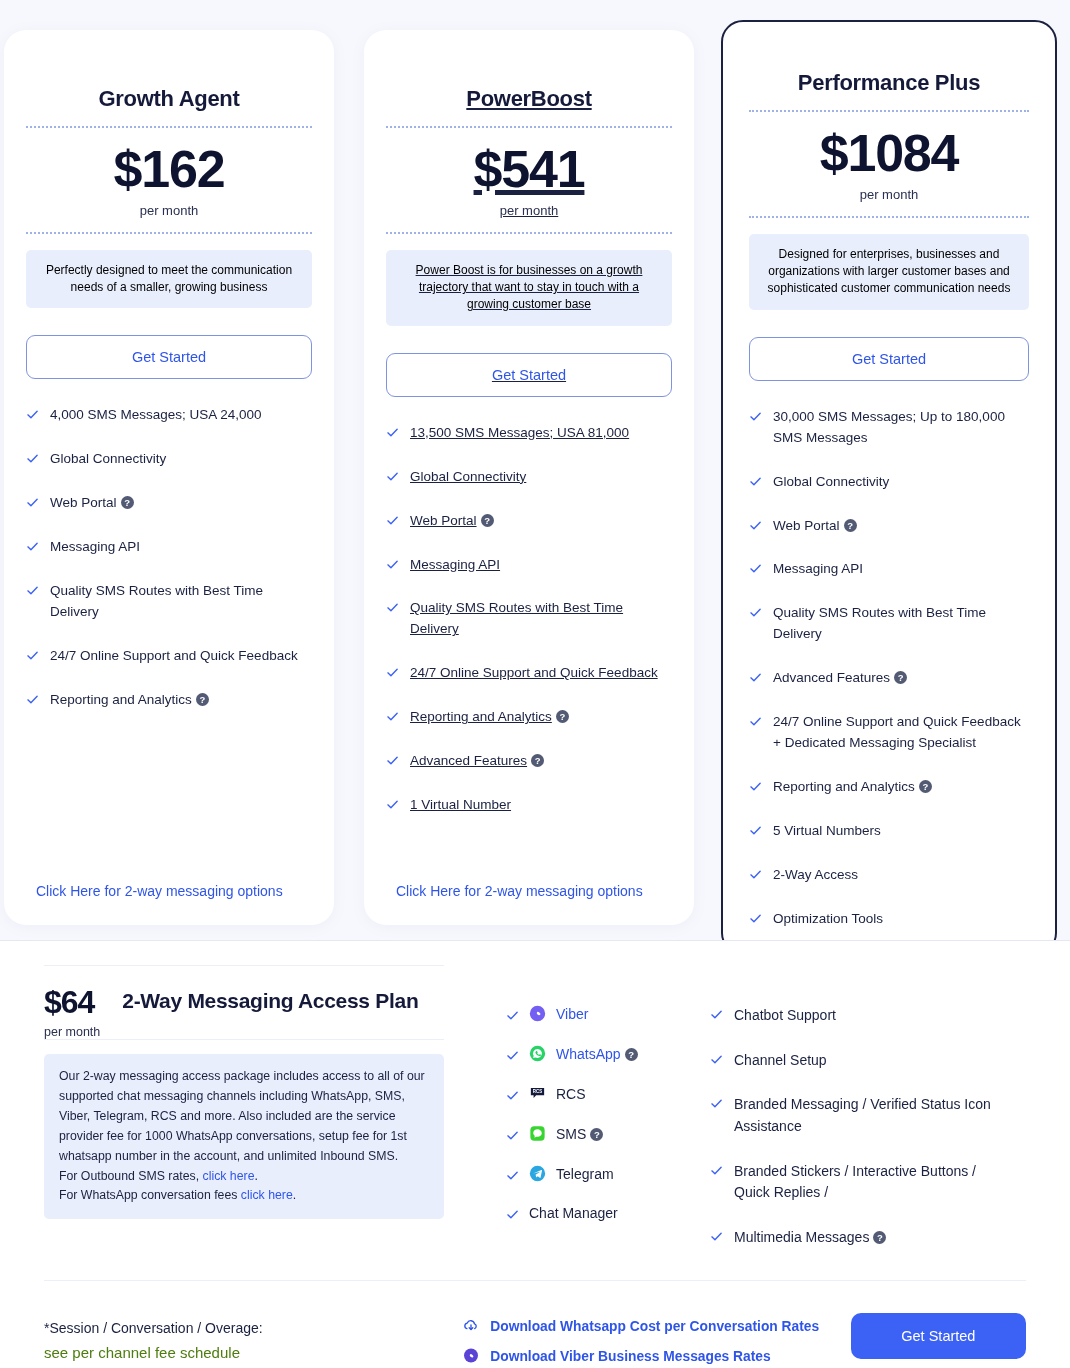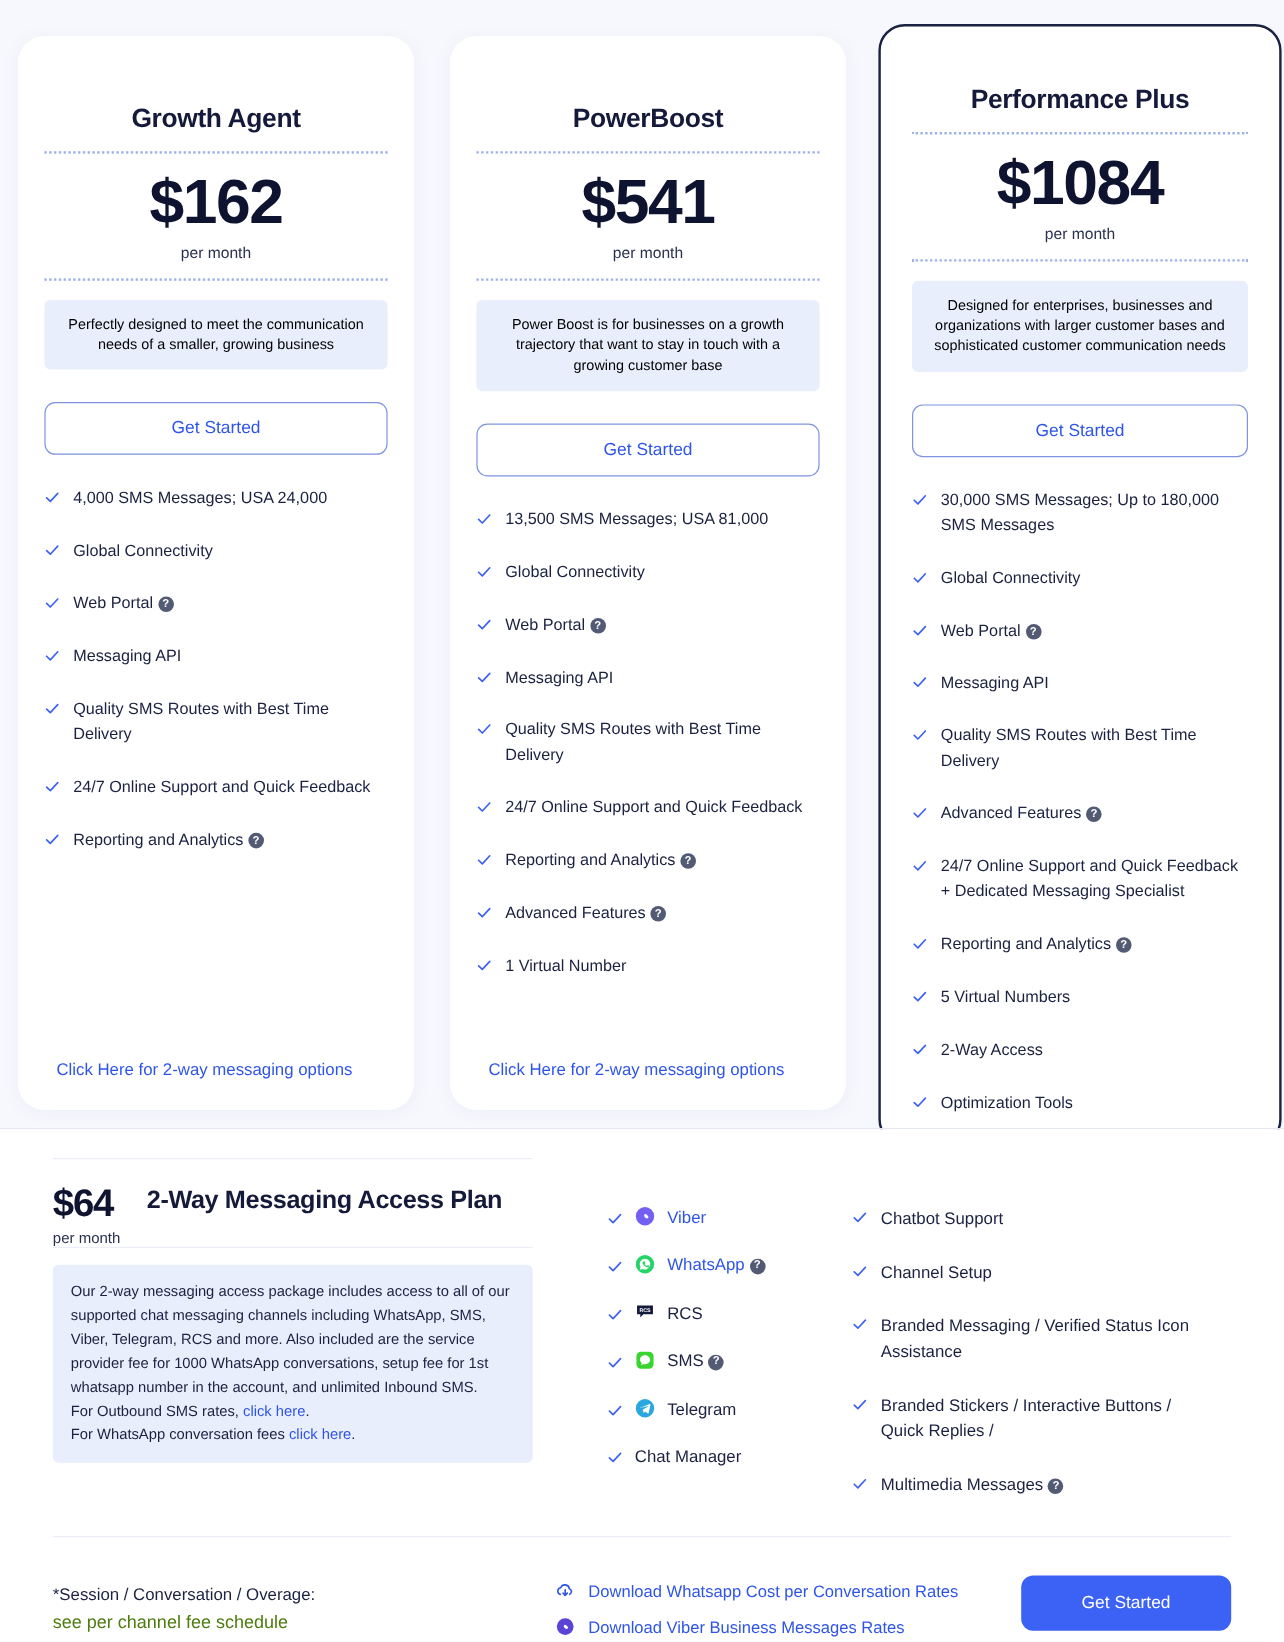--- a/index.html
+++ b/index.html
@@ -25,31 +25,32 @@
   }
 
   .plan-card {
     background: #ffffff;
     border-radius: 22px;
     position: relative;
   }
 
   .plan-card.card-a {
     width: 330px;
-    margin-left: 15px;
+    margin-left: 4px;
     margin-top: 30px;
     min-height: 895px;
     box-shadow: 0 2px 14px rgba(120,130,190,0.07);
   }
   .plan-card.card-b {
     width: 330px;
     margin-left: 30px;
     margin-top: 30px;
     min-height: 895px;
     box-shadow: 0 2px 14px rgba(120,130,190,0.07);
+    text-decoration: underline;
   }
   .plan-card.card-c {
     width: 336px;
     margin-left: 27px;
     margin-top: 20px;
     min-height: 888px;
     border: 2px solid #1b2141;
     background: #ffffff;
   }
 
@@ -281,21 +282,21 @@
     text-decoration: none;
     cursor: pointer;
   }
   .foot-links { width: 380px; padding-top: 8px; }
   .dl-row {
     display: flex;
     align-items: center;
     gap: 10px;
     margin-bottom: 12px;
     font-size: 13.8px;
-    font-weight: normal;
+    font-weight: bold;
     color: #2f55e8;
     cursor: pointer;
   }
   .dl-ico { flex: 0 0 auto; width: 18px; height: 18px; }
   .dl-ico svg { display: block; }
 
   .cta-solid {
     margin-left: 10px;
     margin-top: 4px;
     width: 176px;

